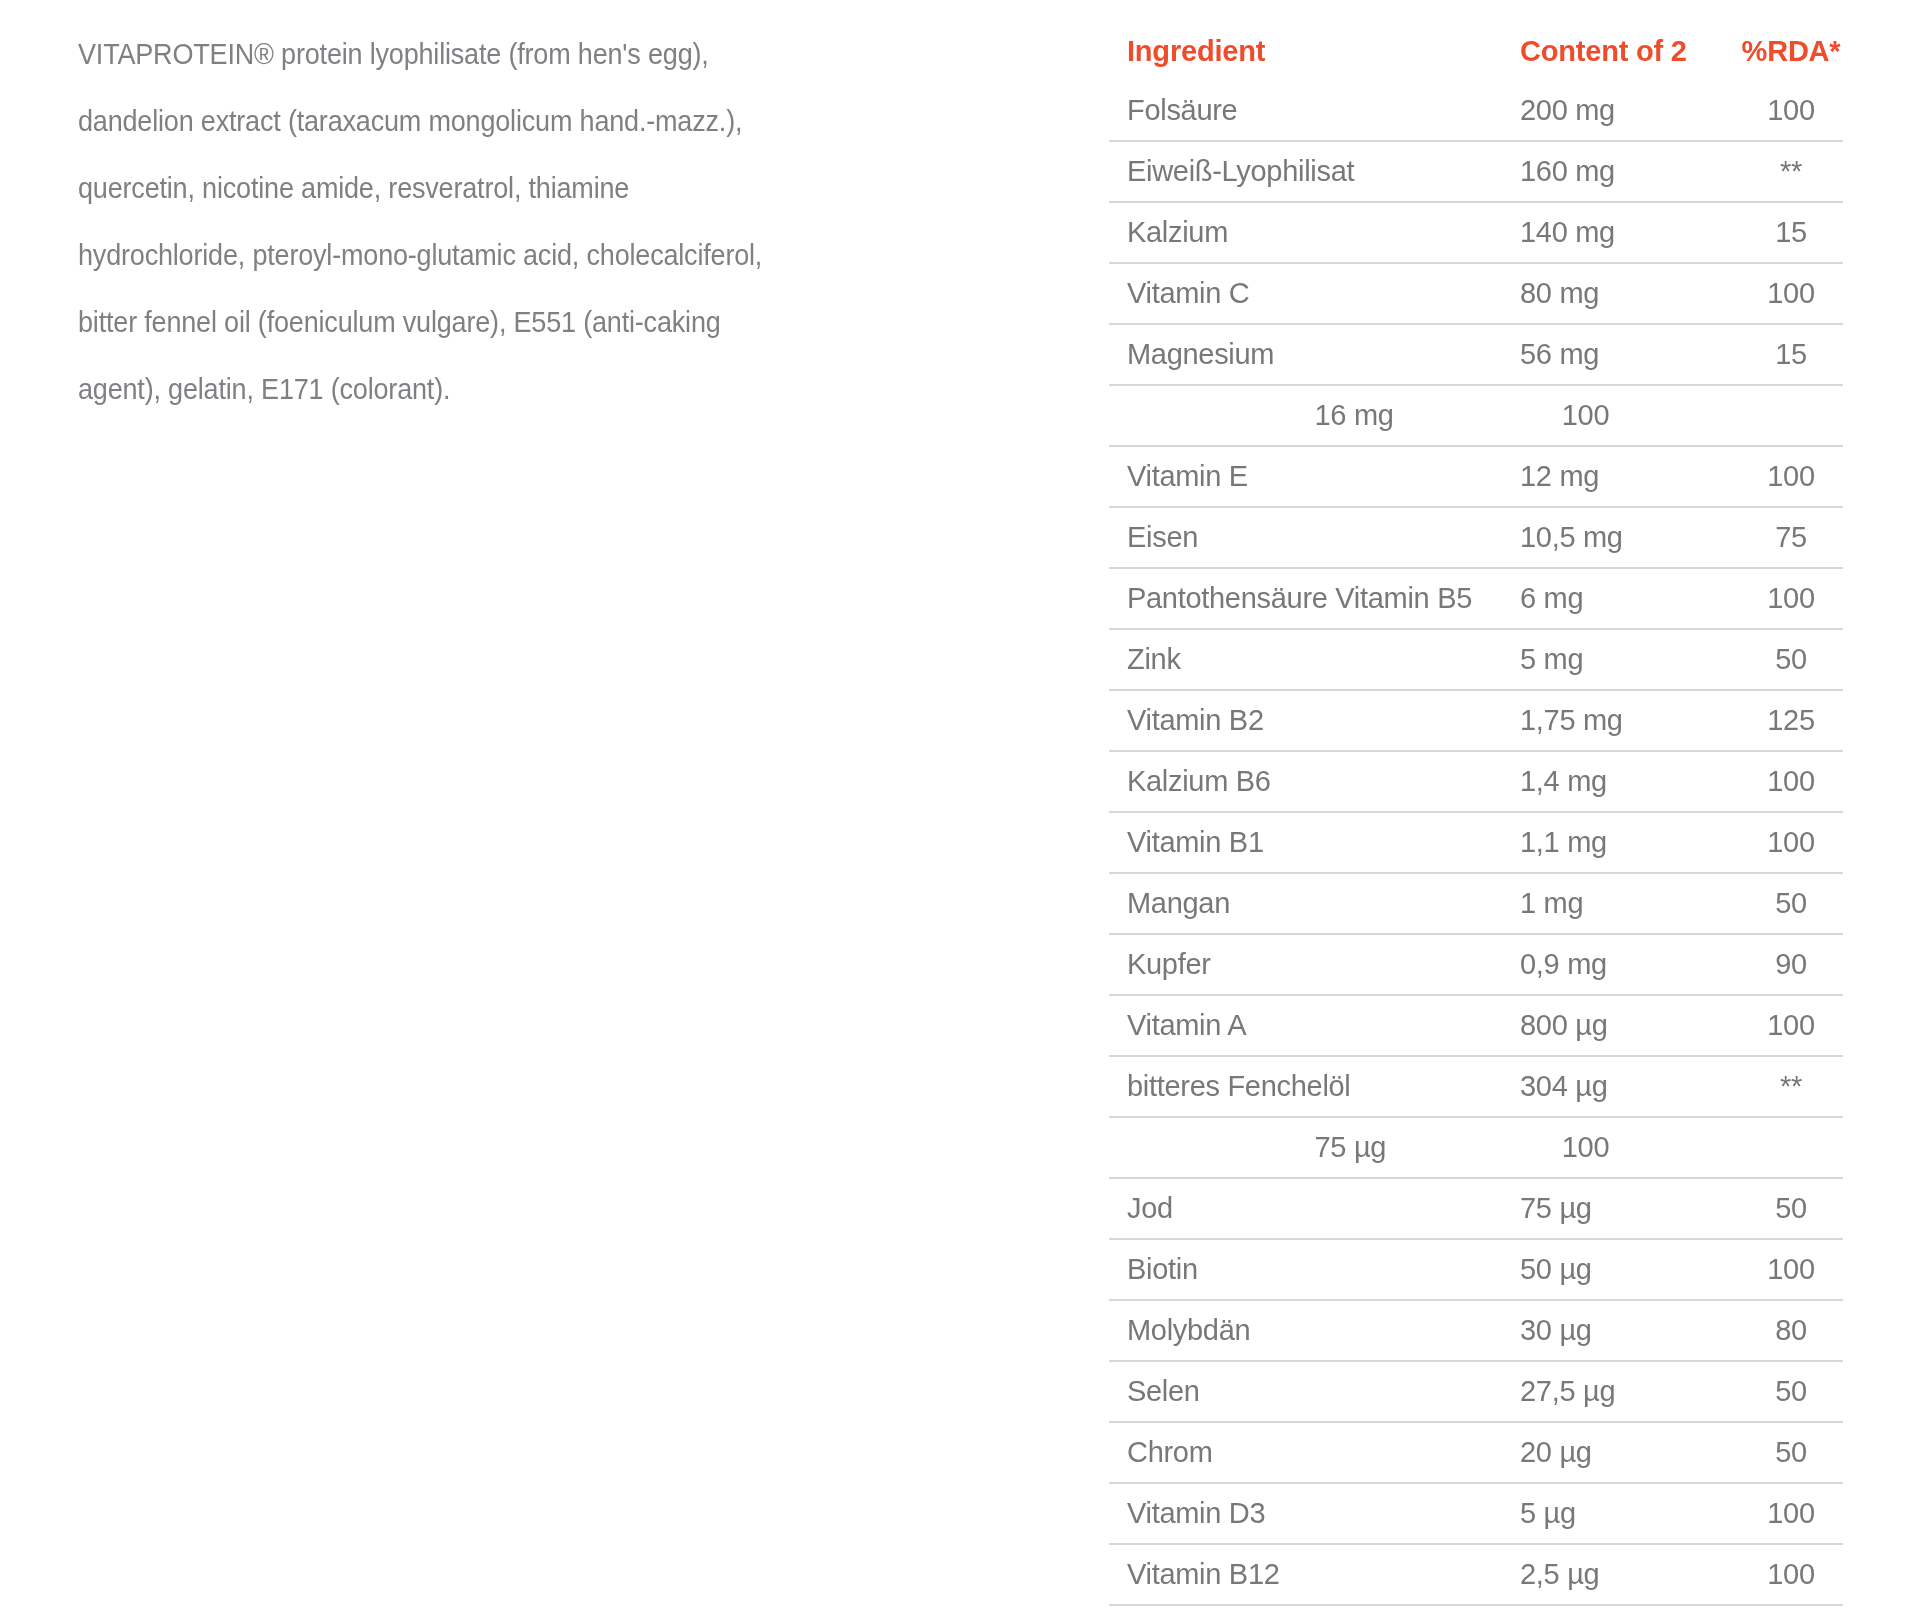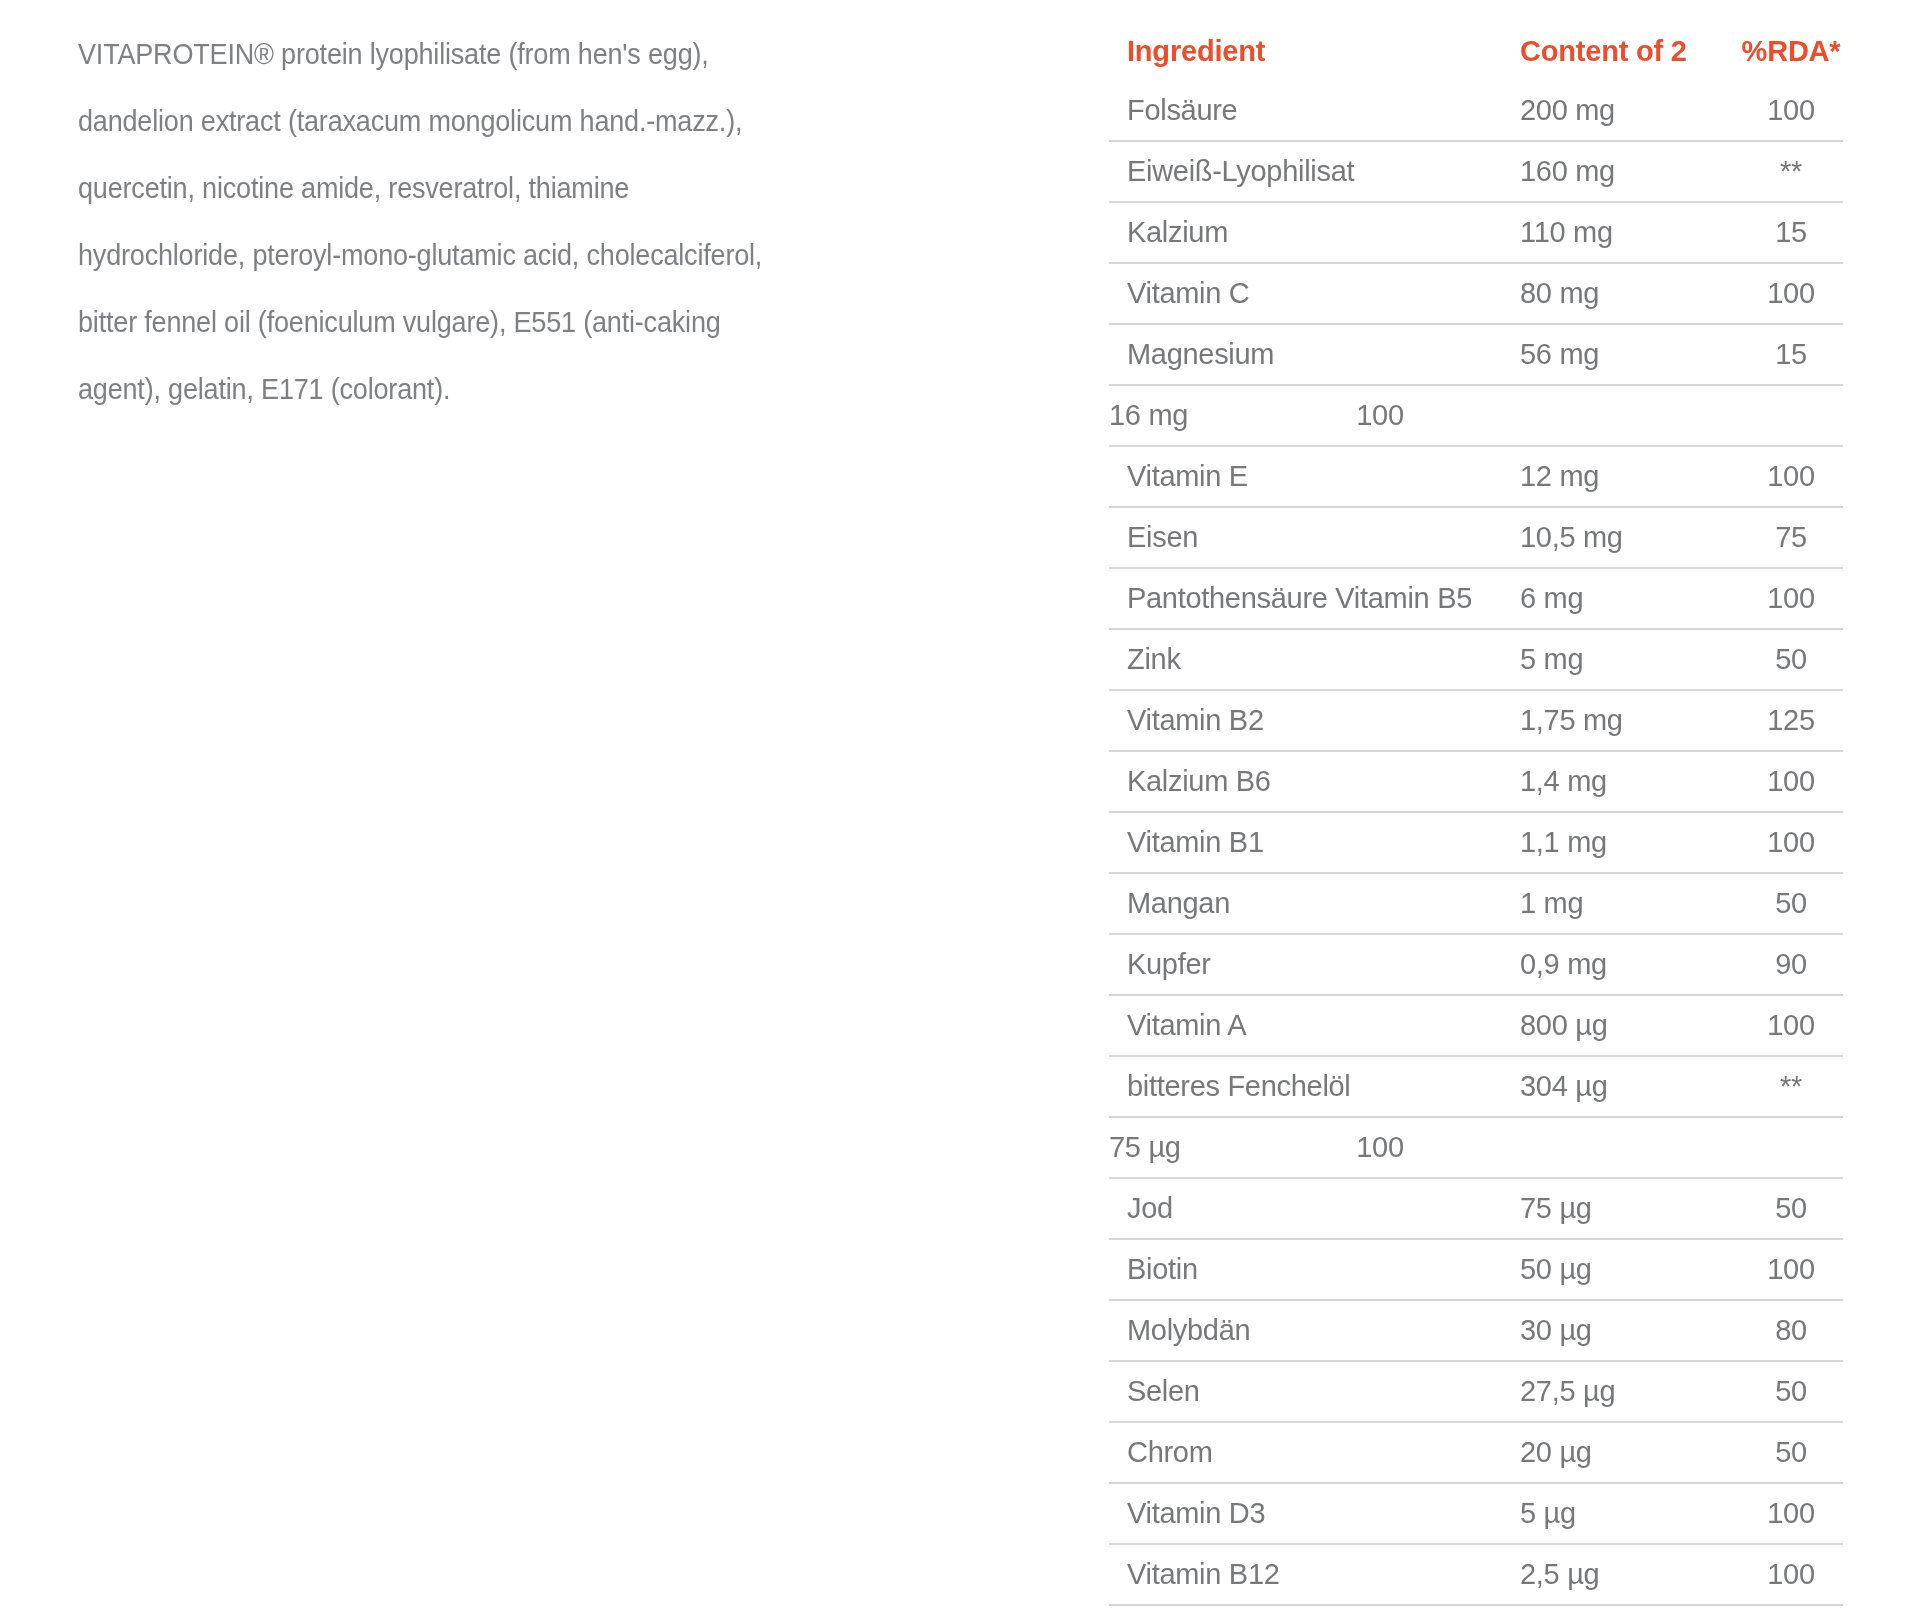--- a/index.html
+++ b/index.html
@@ -27,20 +27,21 @@
   }
   .thead{
     display:flex;align-items:center;height:81px;padding-top:21px;
   }
   .th{
     font-weight:bold;color:var(--accent);font-size:29px;letter-spacing:-0.2px;
   }
   .tr{
     display:flex;align-items:center;height:61px;
     border-bottom:2px solid var(--divider);
+    justify-content:center;
   }
   .td{font-size:29px;letter-spacing:-0.3px;}
   .c1{width:411px;padding-left:18px;}
   .c2{width:219px;}
   .c3{width:104px;text-align:center;}
 </style>
 </head>
 <body>
 
 <div class="ingredients">VITAPROTEIN® protein lyophilisate (from hen's egg),
@@ -64,21 +65,21 @@
   </div>
 
   <div class="tr">
     <div class="td c1">Eiweiß-Lyophilisat</div>
     <div class="td c2">160 mg</div>
     <div class="td c3">**</div>
   </div>
 
   <div class="tr">
     <div class="td c1">Kalzium</div>
-    <div class="td c2">110 mg</div>
+    <div class="td c2">140 mg</div>
     <div class="td c3">15</div>
   </div>
 
   <div class="tr">
     <div class="td c1">Vitamin C</div>
     <div class="td c2">80 mg</div>
     <div class="td c3">100</div>
   </div>
 
   <div class="tr">

